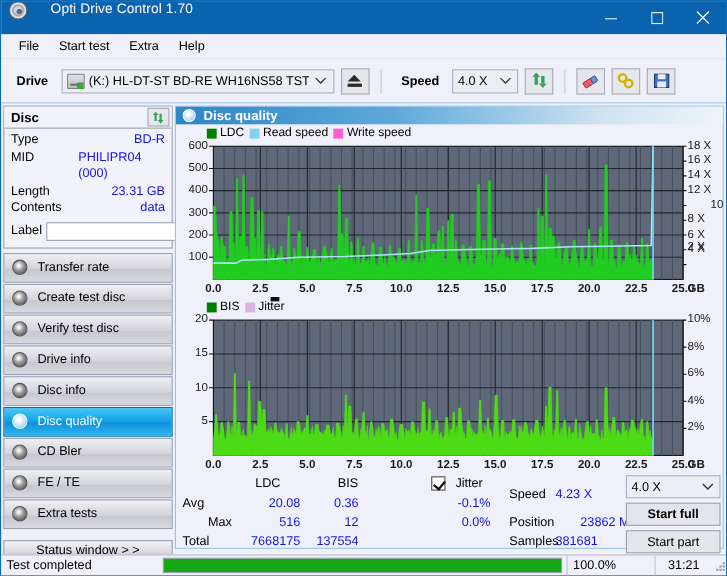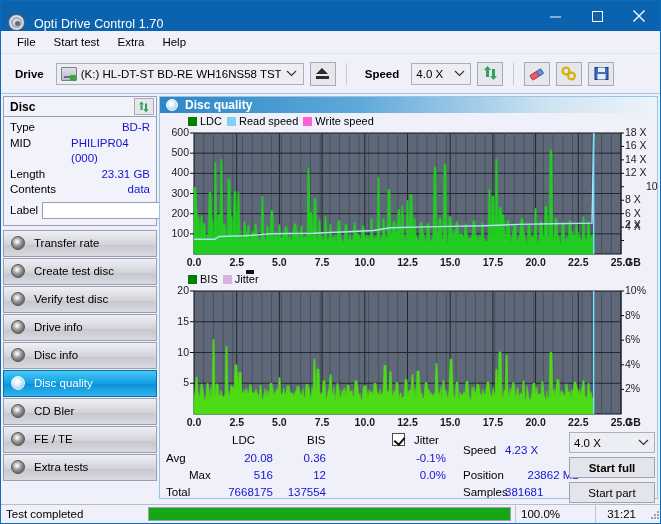--- a/index.html
+++ b/index.html
@@ -12,22 +12,22 @@
   }
   .app{
     position:relative; width:661px; height:524px;
     background:#eff0fa;
     border:1px solid #0d6ab5;
     overflow:hidden;
   }
 
   
   .titlebar{
-    height:30px; background:#0b63b0; display:flex; align-items:flex-end;
-    padding-left:7px; position:relative;
+    height:30px; background:#0b63b0; display:flex; align-items:flex-start;
+    padding-left:7px; position:relative;gap:12px;
   }
   .app-icon{
     width:17px;height:17px;border-radius:50%;
     background:radial-gradient(circle at 50% 50%, #fafafa 0%, #cfd4de 28%, #9aa3b3 45%, #e6e9ef 60%, #8d95a6 85%, #6d7484 100%);
     border:1px solid #5a6070; position:relative; flex:0 0 auto;
   }
   .app-icon:after{
     content:''; position:absolute; left:6px; top:6px; width:5px;height:5px;
     border-radius:50%; background:#5f6878;
   }
@@ -366,20 +366,21 @@
           <span>FE / TE</span>
         </div>
         <div class="navitem">
           <span class="nav-ico">
               <i></i>
             </span>
           <span>Extra tests</span>
         </div>
       </div>
 
+      <div class="statuswin">Status window &gt; &gt;</div>
     </div>
 
     <div class="right">
       <div class="panel-head">
         <div class="ph-ico"></div>
         <b>Disc quality</b>
       </div>
 
       <div class="charts">
 

